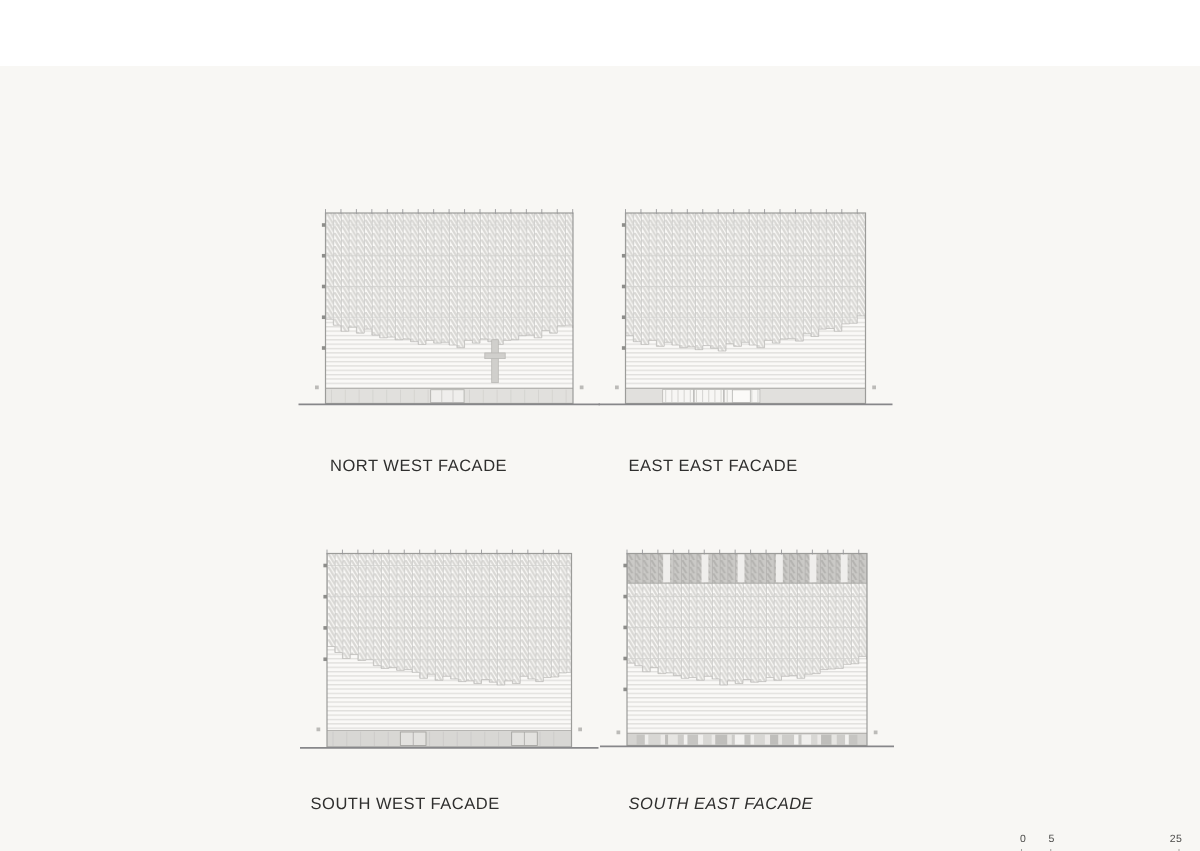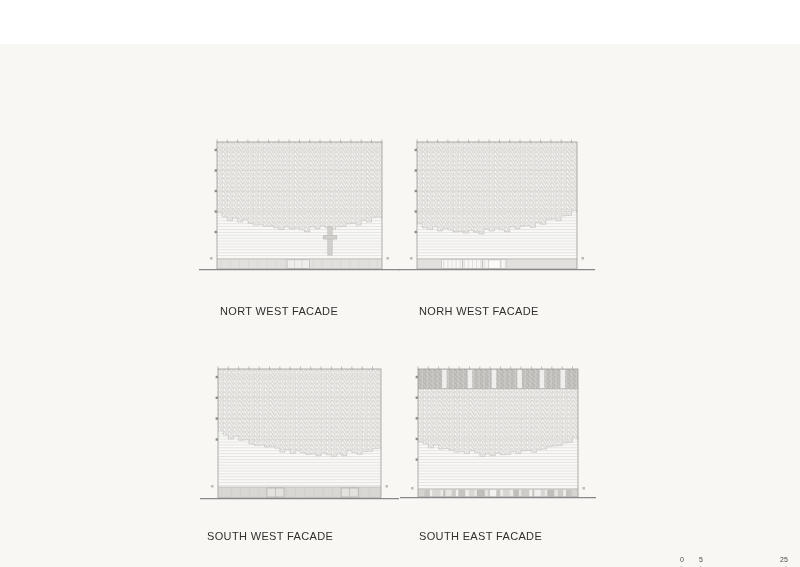--- a/index.html
+++ b/index.html
@@ -12,21 +12,21 @@
   #draw-ne{left:397px;top:92px;}
   #draw-sw{left:198px;top:319px;}
   #draw-se{left:398px;top:319px;}
   .facade-label{
     position:absolute;font-size:11px;letter-spacing:.35px;color:#2f2f2e;
     white-space:nowrap;
   }
   #label-nw{left:220px;top:261px;}
   #label-ne{left:419px;top:261px;}
   #label-sw{left:207px;top:486px;}
-  #label-se{left:419px;top:486px;}
+  #label-se{left:419px;top:486px;font-style:italic;}
   .scalebar{position:absolute;left:678px;top:512px;width:115px;height:24px;}
   .sb-num{
     position:absolute;top:0;font-size:7px;color:#4b4b49;
     transform:translateX(-50%);letter-spacing:.2px;
   }
   .sb-0{left:4px;}
   .sb-5{left:23px;}
   .sb-25{left:106px;}
   .sb-ruler{position:absolute;left:0;top:9px;}
 </style>
@@ -411,21 +411,21 @@
             <rect x="-2.4" y="68.8" width="2.4" height="2.4" fill="#8e8e8b"></rect>
             <rect x="-2.4" y="89.4" width="2.4" height="2.4" fill="#8e8e8b"></rect>
           </g>
           <rect x="-7" y="118" width="2.5" height="2.5" fill="#bcbbb8"></rect>
           <rect x="164.5" y="118" width="2.5" height="2.5" fill="#bcbbb8"></rect>
           <line x1="-18" y1="128.6" x2="178" y2="128.6" stroke="#87878a" stroke-width="1.1"></line>
         </g>
       </svg></div>
 
   <div class="facade-label" id="label-nw">NORT WEST FACADE</div>
-  <div class="facade-label" id="label-ne">NORH WEST FACADE</div>
+  <div class="facade-label" id="label-ne">EAST EAST FACADE</div>
   <div class="facade-label" id="label-sw">SOUTH WEST FACADE</div>
   <div class="facade-label" id="label-se">SOUTH EAST FACADE</div>
 
   <div class="scalebar">
     <span class="sb-num sb-0">0</span>
     <span class="sb-num sb-5">5</span>
     <span class="sb-num sb-25">25</span>
     <svg class="sb-ruler" id="sb-ruler" width="115" height="12">
         <line x1="3" y1="3.5" x2="108" y2="3.5" stroke="#b2b1ae" stroke-width="0.8"></line>
         <line x1="3.00" y1="3.5" x2="3.00" y2="6.2" stroke="#b2b1ae" stroke-width="0.5"></line>

